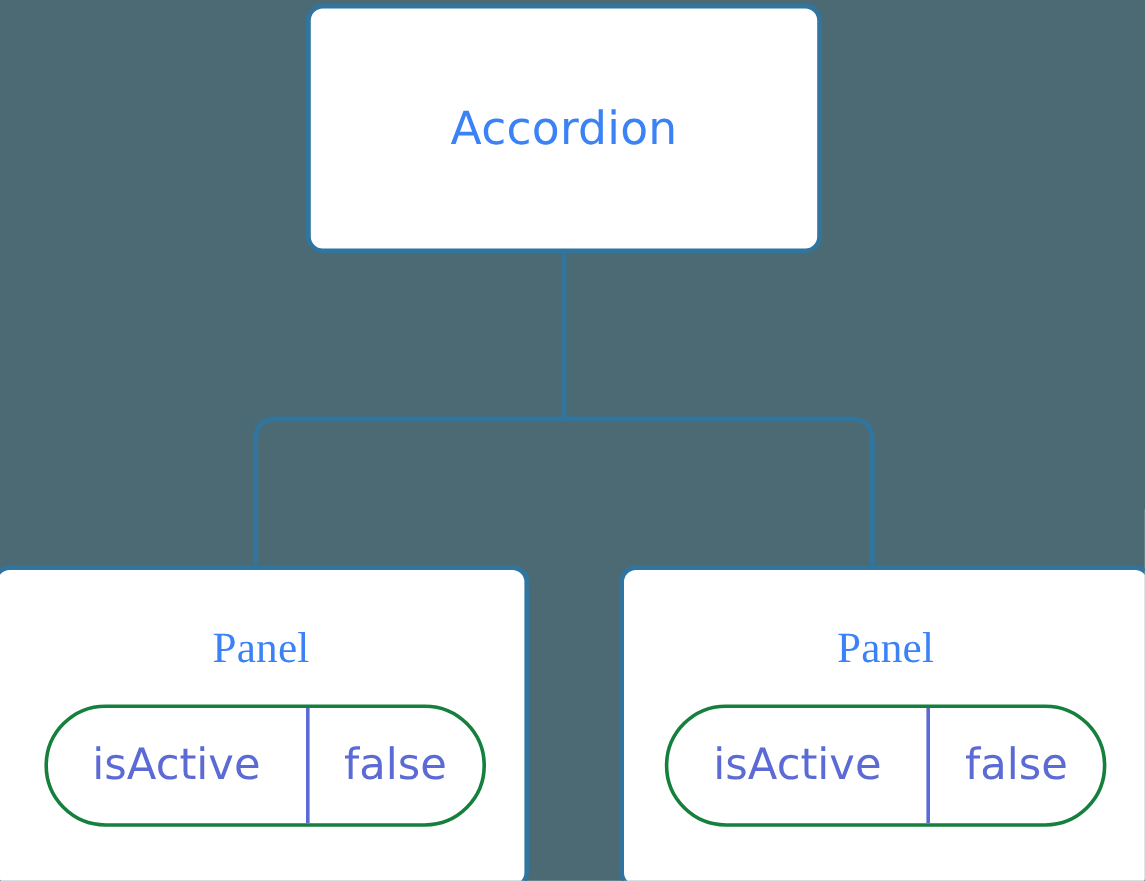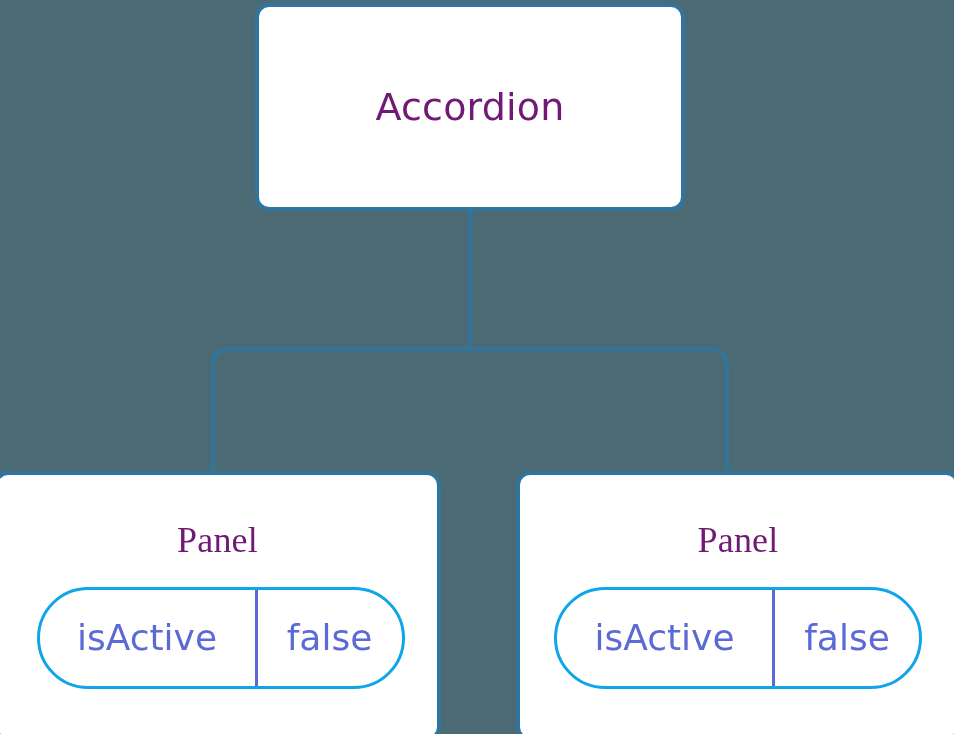--- a/index.html
+++ b/index.html
@@ -38,21 +38,21 @@
     background: #ffffff;
     border: 4px solid #31759f;
     border-radius: 14px;
     box-sizing: border-box;
     display: flex;
     flex-direction: column;
     align-items: center;
   }
 
   .node-title {
-    color: #701a75;
+    color: #3b82f6;
     font-size: 38px;
     line-height: 1;
     letter-spacing: 0.2px;
     white-space: nowrap;
   }
 
   
   #node-accordion {
     left: 255px;
     top: 3px;
@@ -81,21 +81,21 @@
   .node-panel .node-title {
     font-size: 36px;
     font-family: Liberation Serif, serif;
   }
 
   
   .state-pill {
     margin-top: 29px;
     height: 102px;
     width: 368px;
-    border: 3px solid #0ea5e9;
+    border: 3px solid #15803d;
     border-radius: 51px;
     box-sizing: border-box;
     display: flex;
     align-items: stretch;
     background: #ffffff;
   }
 
   .pill-key,
   .pill-value {
     display: flex;

